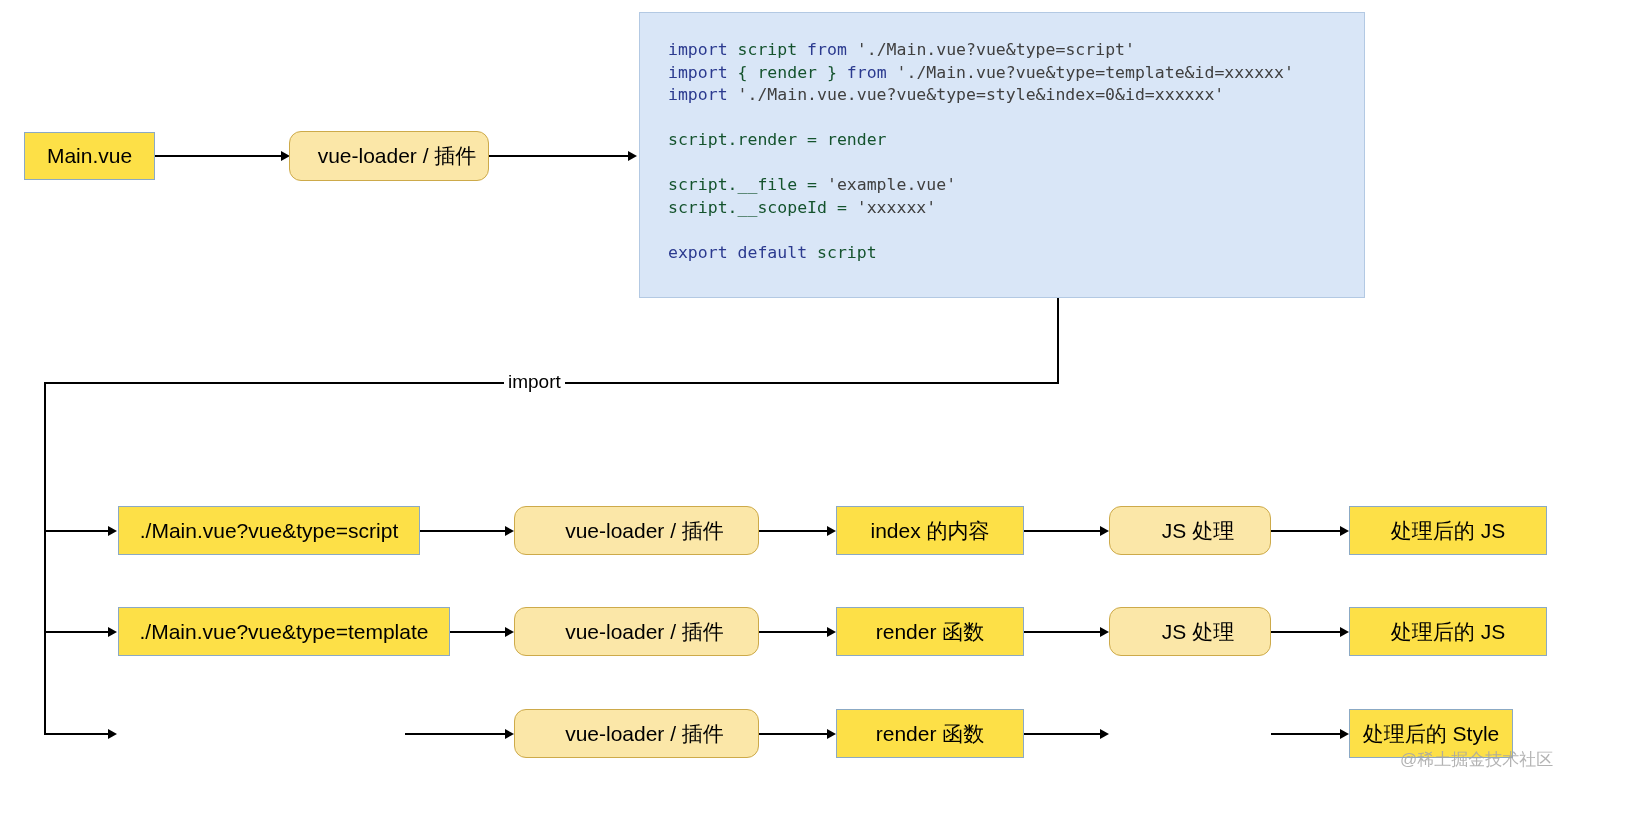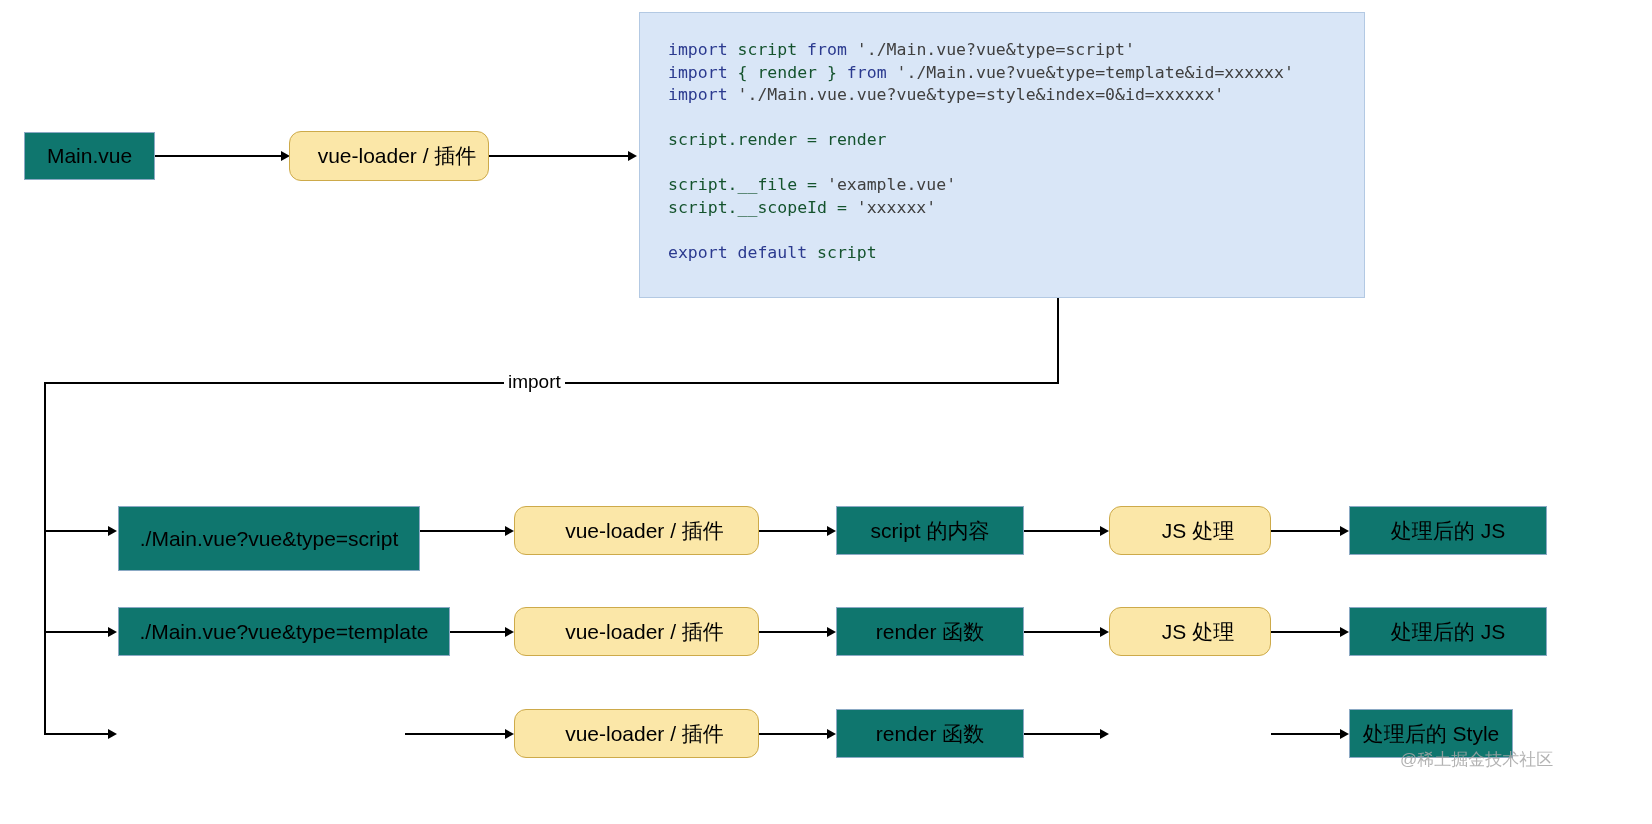--- a/index.html
+++ b/index.html
@@ -25,21 +25,21 @@
     display: flex;
     align-items: center;
     justify-content: center;
     text-align: center;
     font-size: 21px;
     line-height: 1.2;
     color: #000000;
     white-space: nowrap;
   }
   .node.blue {
-    background: #0f766e;
+    background: #fde047;
     border: 1px solid #8ba9c4;
   }
   .node.yellow {
     background: #fbe7a8;
     border: 1px solid #cdaa4a;
     border-radius: 12px;
     padding-left: 16px;
   }
   .node.codeblock {
     background: #d9e6f7;
@@ -118,36 +118,36 @@
   <div class="vline" style="left:1057px; top:298px; height:86px;"></div>
 
   <div class="hline" style="left:44px; top:382px; width:1015px;"></div>
   <div class="edge-label" style="left:504px; top:372px;">import</div>
 
   <div class="vline" style="left:44px; top:382px; height:352px;"></div>
 
   <div class="hline" style="left:44px; top:530px; width:66px;"></div>
   <div class="arrowhead" style="left:108px; top:526px;"></div>
 
-  <div class="node blue" style="left:118px; top:506px; width:302px; height:65px;">
+  <div class="node blue" style="left:118px; top:506px; width:302px; height:49px;">
     <span>./Main.vue?vue&amp;type=script</span>
   </div>
 
   <div class="hline" style="left:420px; top:530px; width:87px;"></div>
   <div class="arrowhead" style="left:505px; top:526px;"></div>
 
   <div class="node yellow" style="left:514px; top:506px; width:245px; height:49px;">
     <span>vue-loader / 插件</span>
   </div>
 
   <div class="hline" style="left:759px; top:530px; width:70px;"></div>
   <div class="arrowhead" style="left:827px; top:526px;"></div>
 
   <div class="node blue" style="left:836px; top:506px; width:188px; height:49px;">
-    <span>script 的内容</span>
+    <span>index 的内容</span>
   </div>
 
   <div class="hline" style="left:1024px; top:530px; width:78px;"></div>
   <div class="arrowhead" style="left:1100px; top:526px;"></div>
 
   <div class="node yellow" style="left:1109px; top:506px; width:162px; height:49px;">
     <span>JS 处理</span>
   </div>
 
   <div class="hline" style="left:1271px; top:530px; width:71px;"></div>

